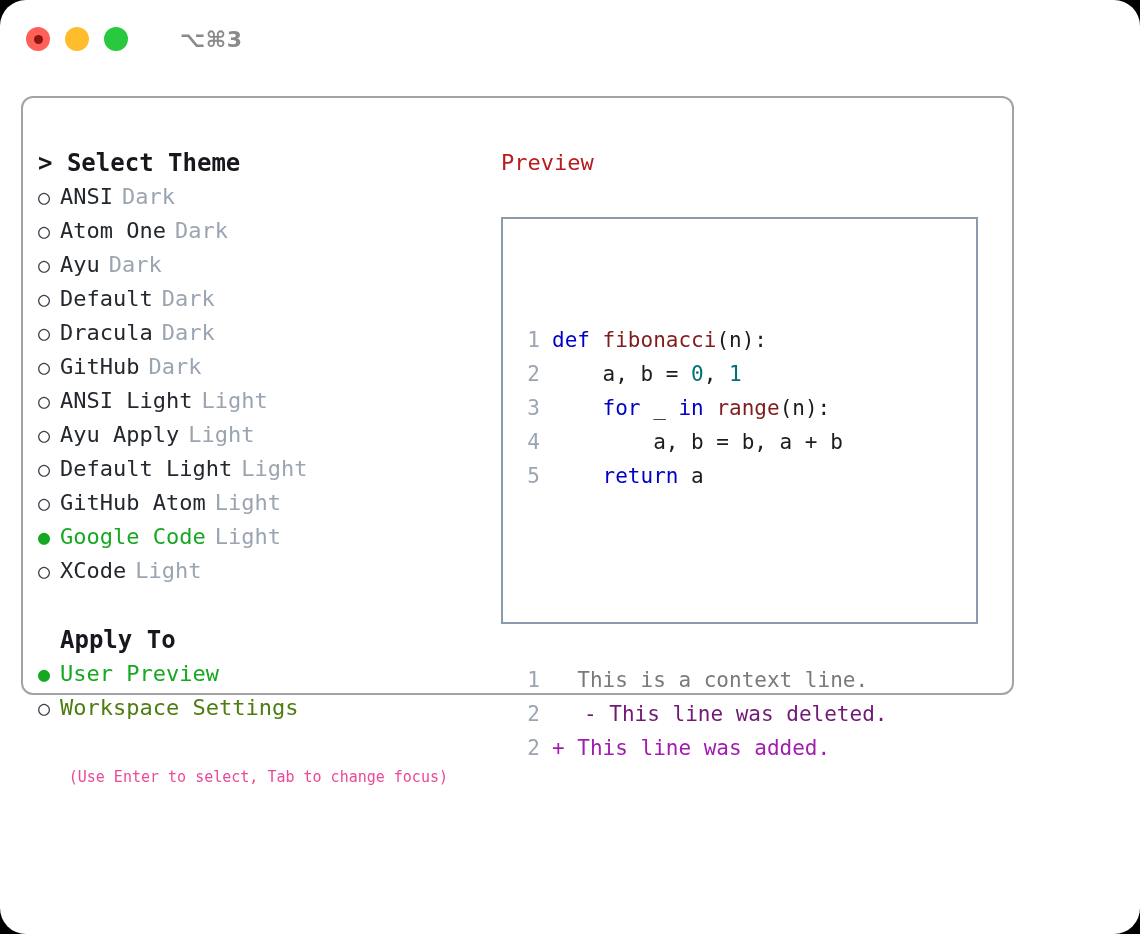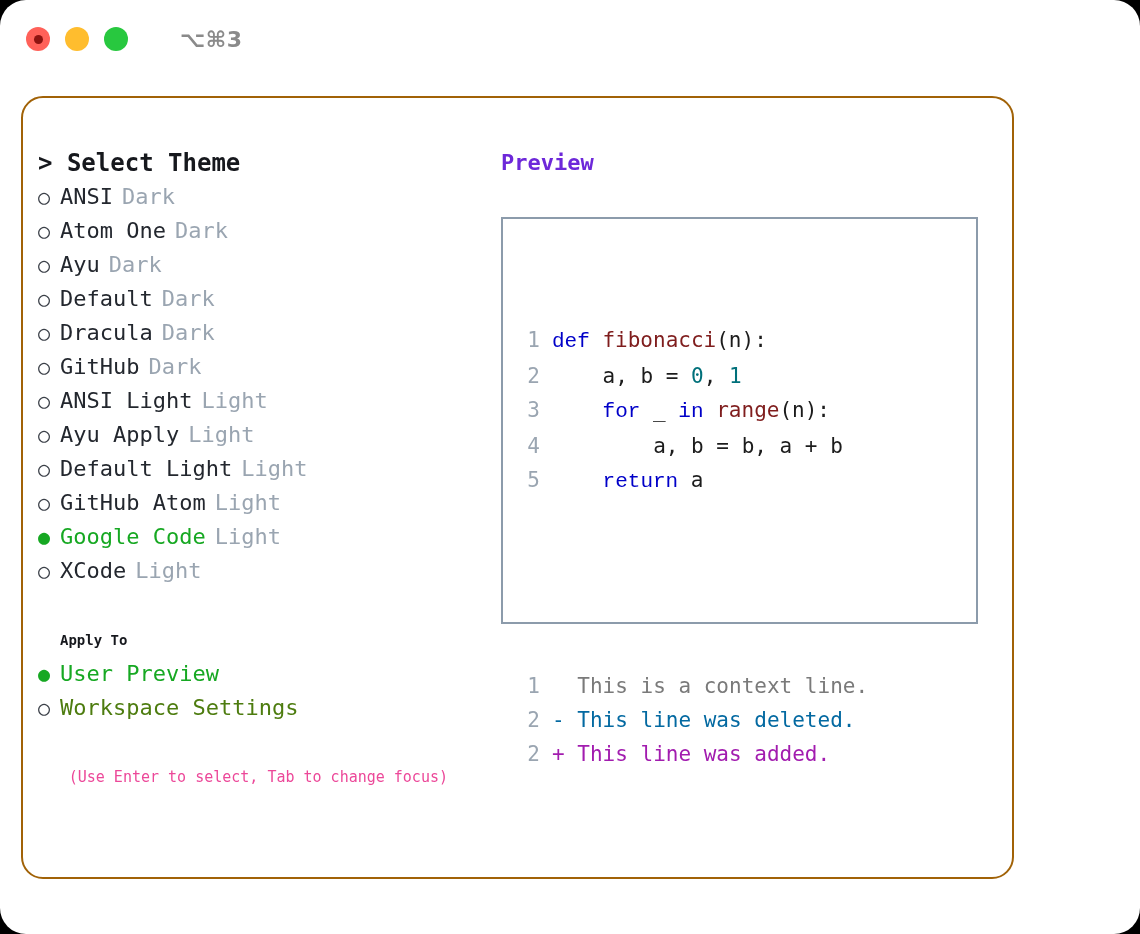--- a/index.html
+++ b/index.html
@@ -71,23 +71,23 @@
     letter-spacing: 0.5px;
     white-space: pre;
   }
 
   
   .panel {
     position: absolute;
     left: 21px;
     top: 96px;
     width: 993px;
-    height: 783px;
-    border: 2px solid #a16207;
-    border-radius: 22px;
+    height: 599px;
+    border: 2px solid #a3a3a3;
+    border-radius: 12px;
     box-sizing: border-box;
     background: #ffffff;
   }
 
   .panel-inner {
     position: relative;
     width: 100%;
     height: 100%;
   }
 
@@ -132,21 +132,21 @@
   }
 
   
   .apply-group {
     position: absolute;
     left: 15px;
     top: 525px;
     width: 450px;
   }
   .group-header {
-    font-size: 14px;
+    font-size: 24px;
     font-weight: 700;
     color: #16181d;
     line-height: 34px;
     padding-left: 22px;
     white-space: pre;
   }
   .apply-row {
     display: flex;
     align-items: baseline;
     line-height: 34px;
@@ -171,22 +171,22 @@
 
   
   .right-col {
     position: absolute;
     left: 478px;
     top: 48px;
     width: 490px;
   }
   .preview-title {
     font-size: 22px;
-    font-weight: 700;
-    color: #6d28d9;
+    font-weight: 400;
+    color: #b91c1c;
     line-height: 34px;
     white-space: pre;
   }
   .preview-box {
     margin-top: 37px;
     width: 477px;
     height: 407px;
     border: 2px solid #8c9bab;
     box-sizing: border-box;
     background: #ffffff;
@@ -208,28 +208,28 @@
   }
   .lineno {
     flex: 0 0 26px;
     text-align: right;
     color: #9aa5b1;
     margin-right: 12px;
     white-space: pre;
   }
   .code-text { white-space: pre; }
 
-  .tok-kw   { color: #0000c8; font-family: Liberation Mono, monospace; }
+  .tok-kw   { color: #0000c8; }
   .tok-fn   { color: #7f1d1d; }
   .tok-num  { color: #00707a; }
   .tok-pl   { color: #1c1c1c; }
 
   .diff-gap { height: 34px; }
   .diff-ctx { color: #7a7a7a; }
-  .diff-del { color: #0369a1; }
+  .diff-del { color: #701a75; margin-left: 32px; }
   .diff-add { color: #a21caf; text-align: center; }
 </style>
 </head>
 <body>
 
 <div class="window">
 
   <div class="titlebar">
     <div class="traffic">
       <span class="dot dot-close"></span>

